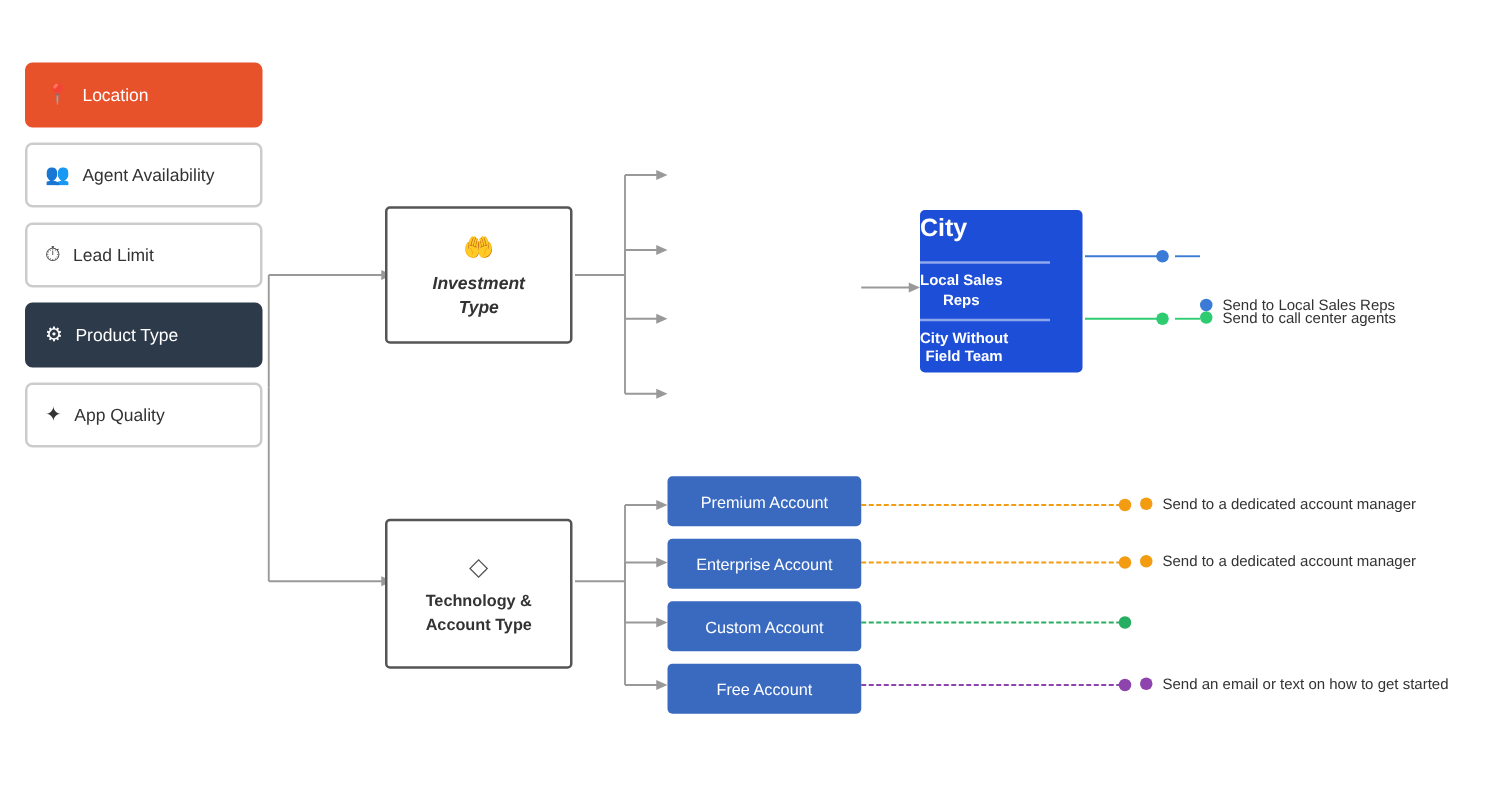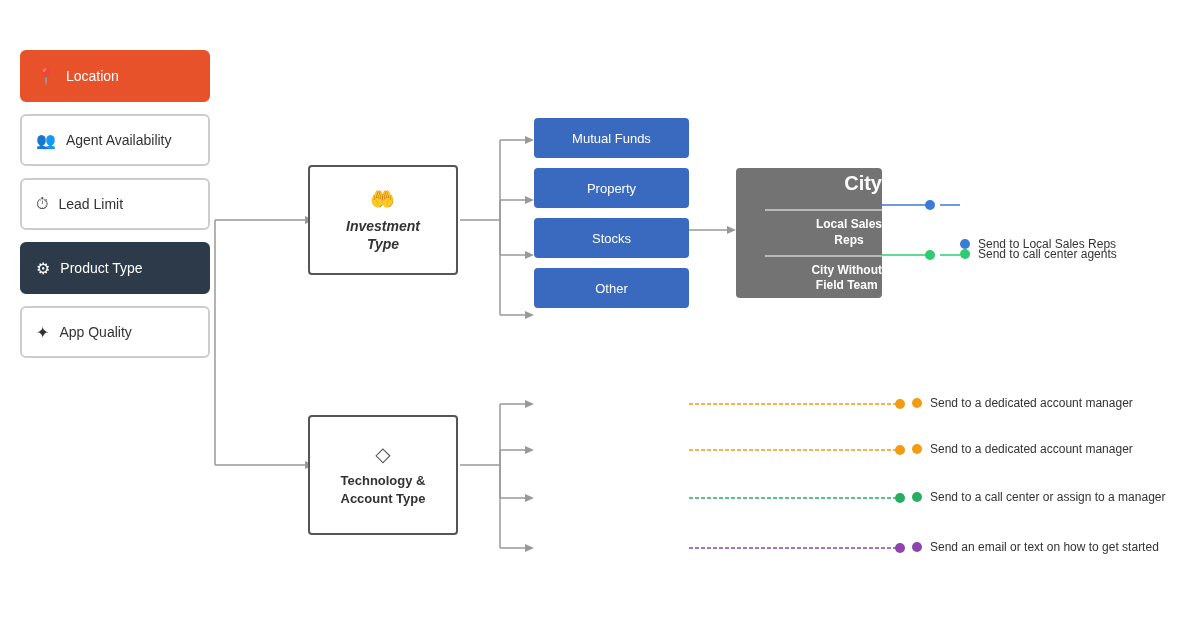--- a/index.html
+++ b/index.html
@@ -96,27 +96,27 @@
       align-items: center;
       justify-content: center;
       font-size: 13px;
       font-weight: 500;
       text-align: center;
     }
 
     
     .city-box {
       position: absolute;
-      width: 146px;
+      width: 130px;
       height: 130px;
-      background: #737373;
+      background: #1d4ed8;
       color: #fff;
       display: flex;
       flex-direction: column;
-      align-items: flex-end;
+      align-items: flex-start;
       justify-content: center;
       font-size: 14px;
       font-weight: 700;
       text-align: center;
       border-radius: 4px;
     }
 
     .city-box .city-label {
       font-size: 20px;
       font-weight: 700;
@@ -276,36 +276,20 @@
       <span>App Quality</span>
     </div>
 
   </div>
 
   <div class="mid-box" style="left: 308px; top: 165px;">
     <span class="box-icon">🤲</span>
     <span style="font-size:14px; font-weight:600; text-align:center; line-height:1.3;font-style:italic;">Investment<br>Type</span>
   </div>
 
-  <div style="position:absolute; left:534px; top:118px;">
-    <div class="btn-wrapper">
-      <div class="blue-btn">
-        <span>Mutual Funds</span>
-      </div>
-      <div class="blue-btn">
-        <span>Property</span>
-      </div>
-      <div class="blue-btn">
-        <span>Stocks</span>
-      </div>
-      <div class="blue-btn">
-        <span>Other</span>
-      </div>
-    </div>
-  </div>
 
   <div class="city-box" style="left: 736px; top: 168px;">
     <span class="city-label">City</span>
     <div class="city-divider"></div>
     <span class="city-sub">Local Sales<br>Reps</span>
     <div class="city-divider"></div>
     <span class="city-sub">City Without<br>Field Team</span>
   </div>
 
   <div class="outcome-label" style="left: 960px; top: 197px; margin-top: 40px;">
@@ -316,34 +300,46 @@
   <div class="outcome-label" style="left: 960px; top: 247px; text-align: right;">
     <div class="dot dot-green"></div>
     <span>Send to call center agents</span>
   </div>
 
   <div class="mid-box" style="left: 308px; top: 415px; height: 120px;">
     <span class="box-icon">◇</span>
     <span style="font-size:13px; font-weight:600; text-align:center; line-height:1.4;">Technology &amp;<br>Account Type</span>
   </div>
 
+  <div style="position:absolute; left:534px; top:381px;">
+    <div class="btn-wrapper">
+      <div class="blue-btn">
+        <span>Premium Account</span>
+      </div>
+      <div class="blue-btn">
+        <span>Enterprise Account</span>
+      </div>
+      <div class="blue-btn">
+        <span>Custom Account</span>
+      </div>
+      <div class="blue-btn">
+        <span>Free Account</span>
+      </div>
+    </div>
+  </div>
 
   <div class="outcome-label" style="left: 912px; top: 396px;">
     <div class="dot dot-orange"></div>
     <span>Send to a dedicated account manager</span>
   </div>
 
   <div class="outcome-label" style="left: 912px; top: 442px;">
     <div class="dot dot-orange"></div>
     <span>Send to a dedicated account manager</span>
   </div>
 
-  <div class="outcome-label" style="left: 912px; top: 490px;">
-    <div class="dot dot-teal"></div>
-    <span>Send to a call center or assign to a manager</span>
-  </div>
 
   <div class="outcome-label" style="left: 912px; top: 540px;">
     <div class="dot dot-purple"></div>
     <span>Send an email or text on how to get started</span>
   </div>
 
 </div>
 
 </body></html>

